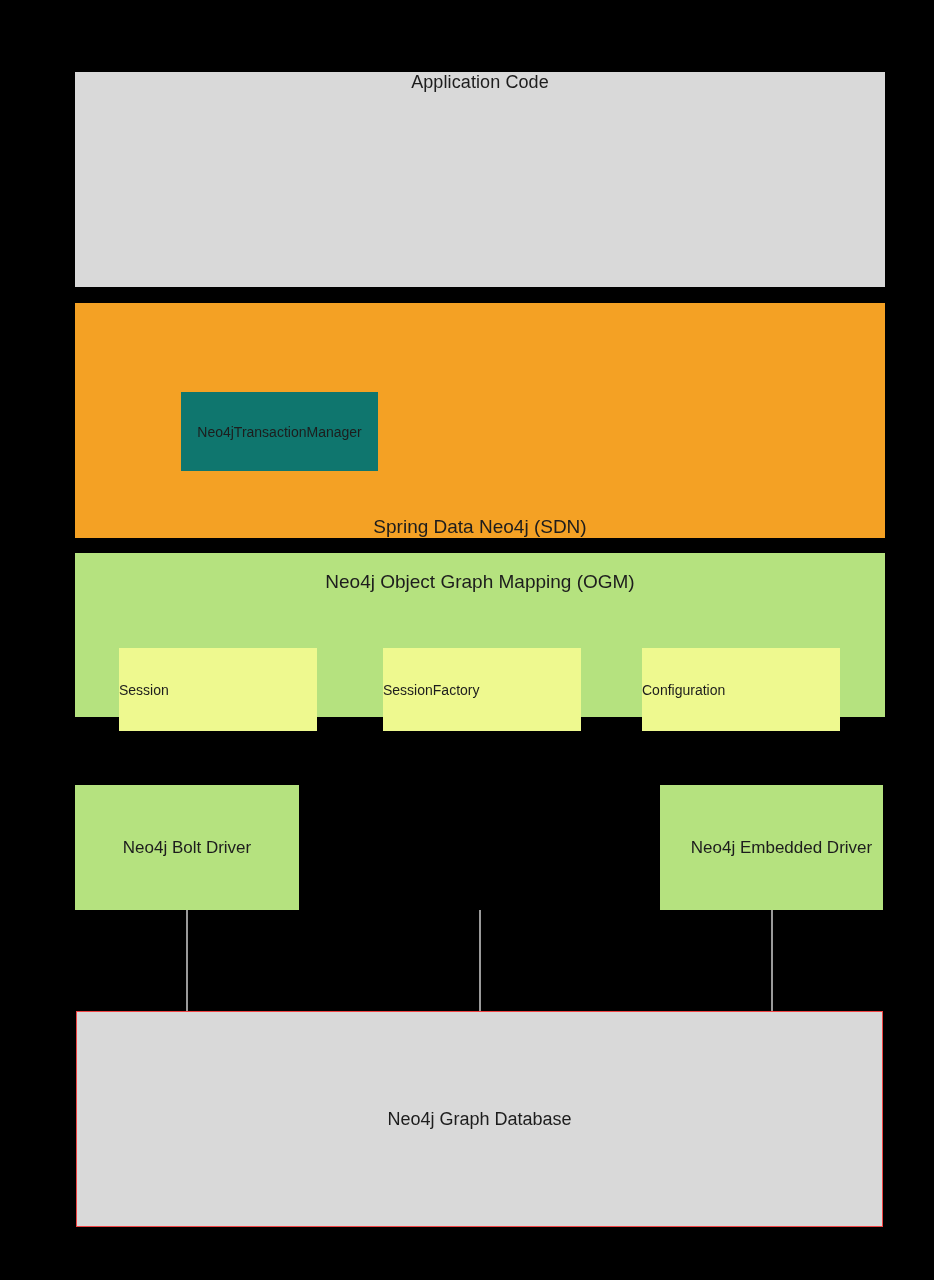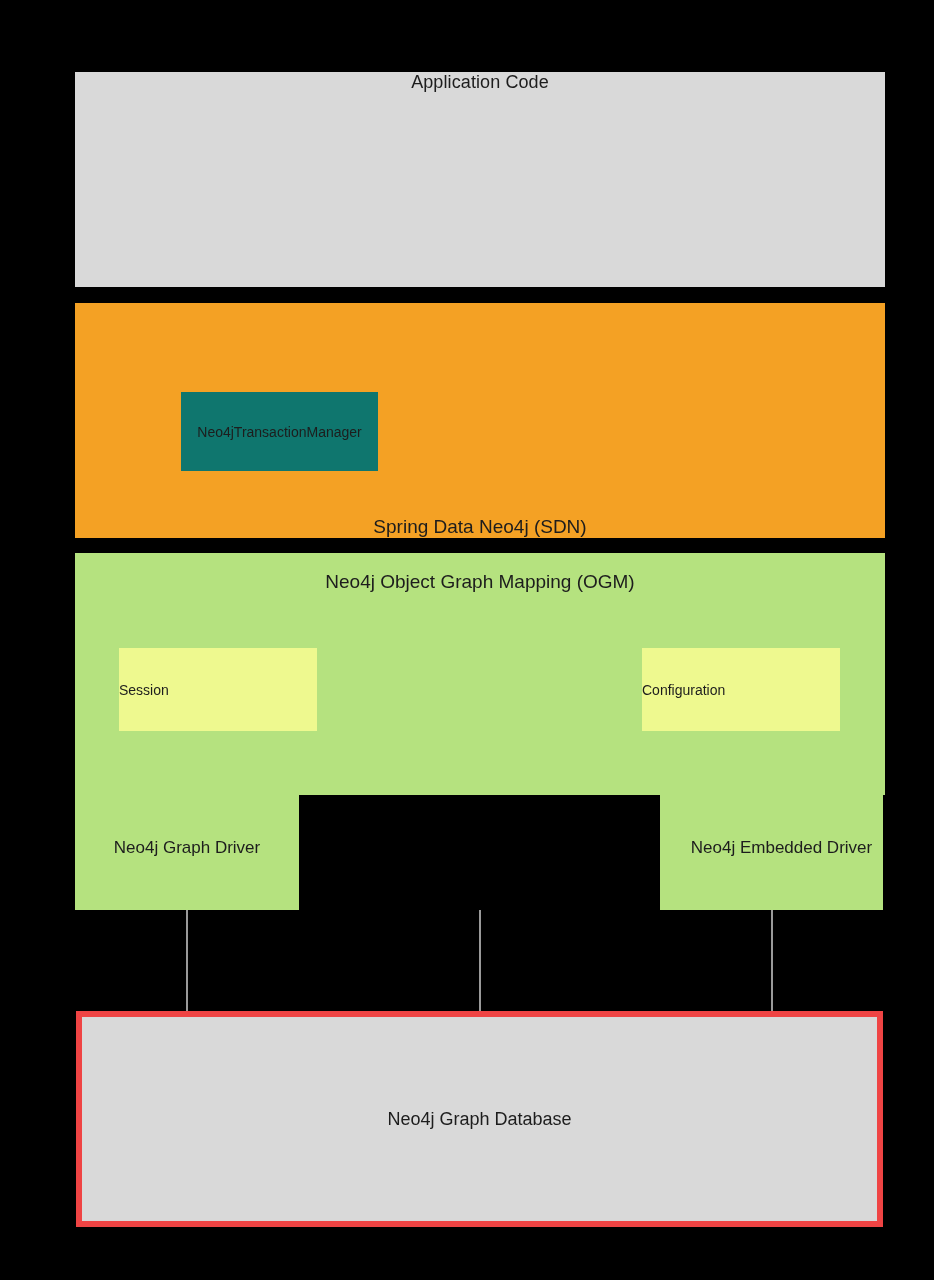--- a/index.html
+++ b/index.html
@@ -68,21 +68,21 @@
     color: #1d1d1d;
   }
   .sdn-sub-1 { left: 106px; top: 89px; width: 197px; height: 79px; }
   .sdn-sub-2 { left: 505px; top: 89px; width: 201px; height: 79px; }
 
   
   .layer-ogm {
     left: 75px;
     top: 553px;
     width: 810px;
-    height: 242px;
+    height: 164px;
     background: #b5e27f;
     flex-direction: column;
     align-items: center;
   }
   .layer-ogm .band-title {
     margin-top: 18px;
     font-size: 19px;
   }
   .ogm-sub {
     position: absolute;
@@ -123,21 +123,21 @@
   .connector-http     { left: 479px; }
   .connector-embedded { left: 771px; }
 
   
   .layer-db {
     left: 76px;
     top: 1011px;
     width: 807px;
     height: 216px;
     background: #d9d9d9;
-    border: 6px solid #ef4444;
+    border: 1px solid #ef4444;
     align-items: center;
     justify-content: center;
   }
   .layer-db .caption {
     font-size: 18px;
   }
 </style>
 </head>
 <body>
 
@@ -152,27 +152,30 @@
     <div class="sdn-sub sdn-sub-1">
       <span>Neo4jTransactionManager</span>
     </div>
   </div>
 
   <div class="box layer-ogm">
     <span class="band-title">Neo4j Object Graph Mapping (OGM)</span>
     <div class="ogm-sub ogm-sub-1">
       <span>Session</span>
     </div>
+    <div class="ogm-sub ogm-sub-2">
+      <span>SessionFactory</span>
+    </div>
     <div class="ogm-sub ogm-sub-3">
       <span>Configuration</span>
     </div>
   </div>
 
   <div class="box driver driver-bolt">
-    <span>Neo4j Graph Driver</span>
+    <span>Neo4j Bolt Driver</span>
   </div>
   <div class="box driver driver-embedded">
     <span>Neo4j Embedded Driver</span>
   </div>
 
   <div class="connector connector-bolt"></div>
   <div class="connector connector-http"></div>
   <div class="connector connector-embedded"></div>
 
   <div class="box layer-db">

